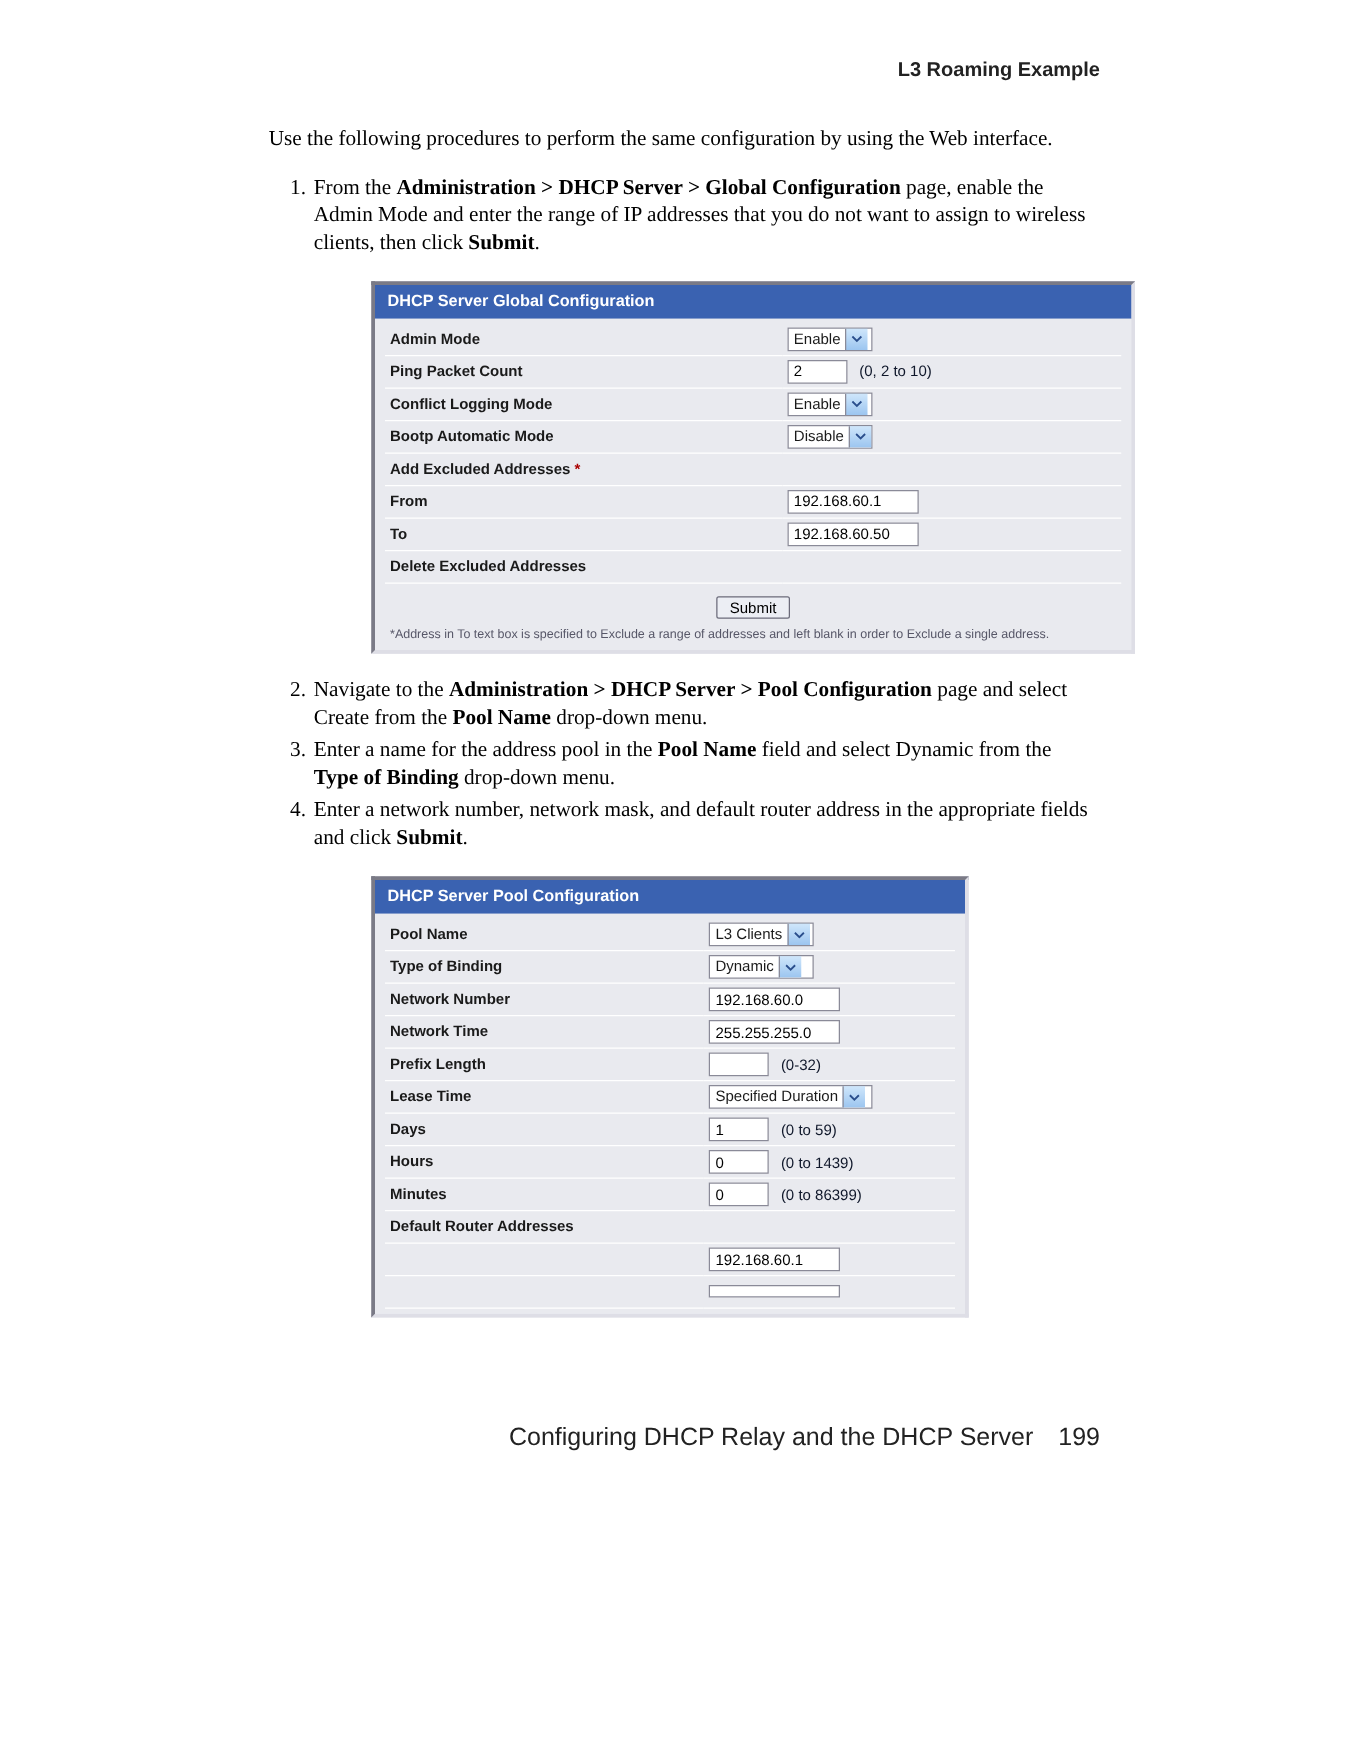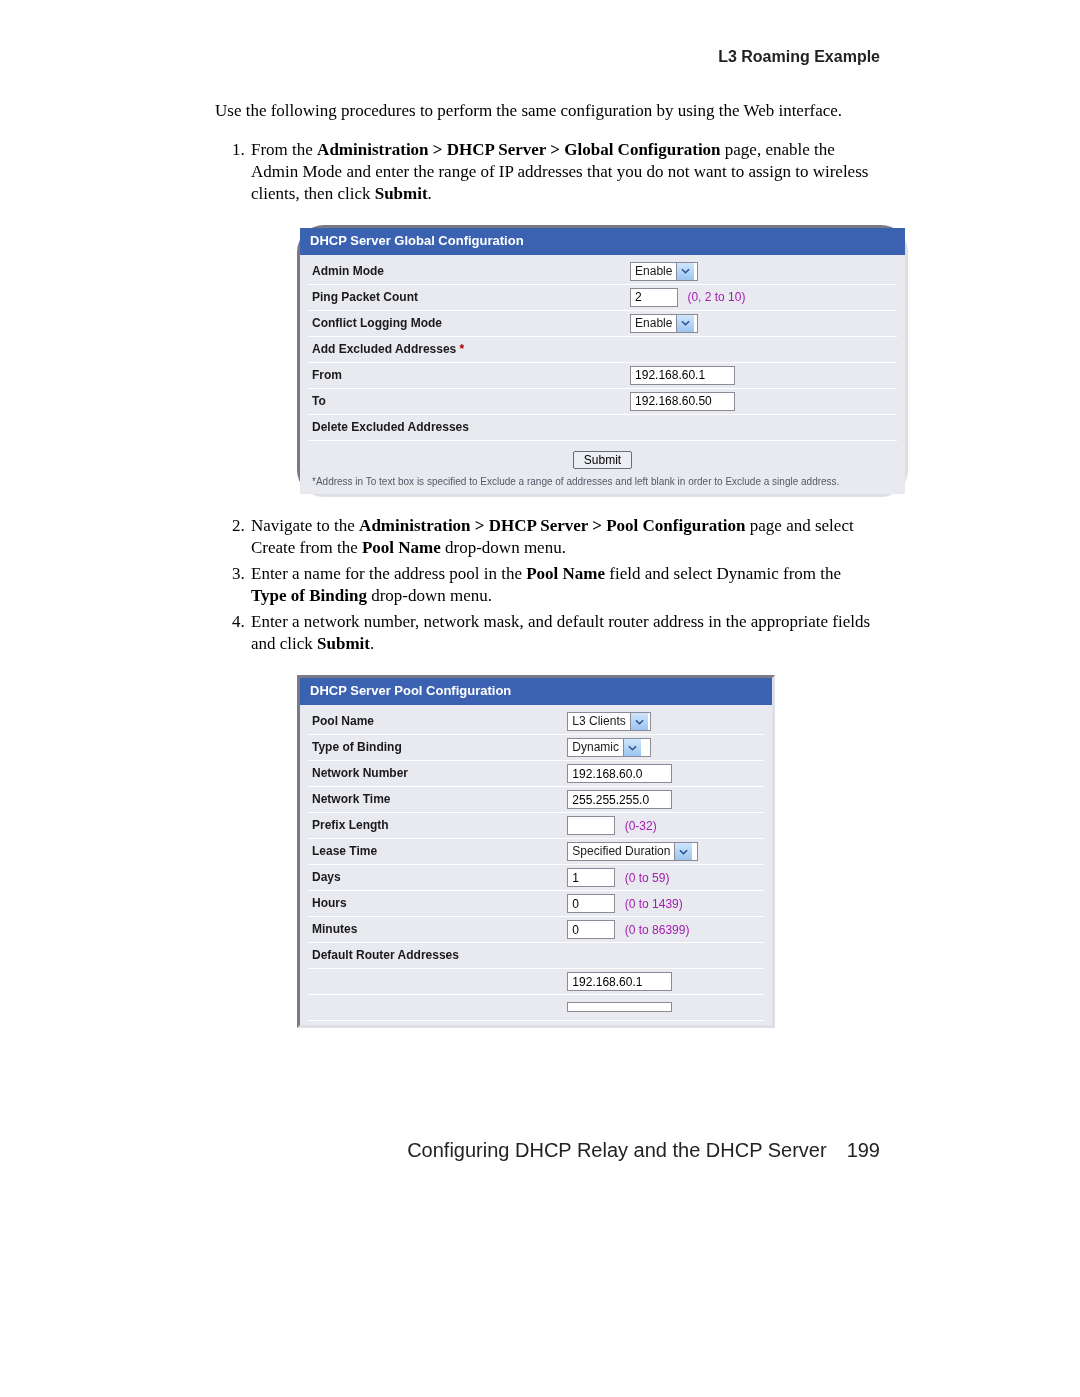--- a/index.html
+++ b/index.html
@@ -95,21 +95,21 @@
     box-sizing: border-box;
   }
   .sel .sel-text { padding: 0 4px; }
   .sel .sel-btn {
     width: 17px; height: 17px;
     border-left: 1px solid #8a8a98;
     background: linear-gradient(#cfe6fb, #9cc5f0);
     display: flex; align-items: center; justify-content: center;
   }
   .sel .sel-btn svg { width: 9px; height: 6px; }
-  .hint { color: #a21caf; padding-left: 6px; }
+  .hint { color: #0f172a; padding-left: 6px; }
   .btn-row { text-align: center; padding: 10px 0 4px 0; }
   .btn {
     font-family: Arial, Helvetica, sans-serif;
     font-size: 12px;
     background: #eceef4;
     border: 1px solid #6b6b7a;
     border-radius: 2px;
     padding: 1px 10px;
   }
   .footnote {
@@ -133,21 +133,21 @@
 <div class="page">
   <div class="hdr-right">L3 Roaming Example</div>
 
   <p class="intro">Use the following procedures to perform the same configuration by using the Web interface.</p>
 
   <ol class="steps">
     <li>
       <span>From the </span><b>Administration &gt; DHCP Server &gt; Global Configuration</b><span> page, enable the Admin Mode and enter the range of IP addresses that you do not want to assign to wireless clients, then click </span><b>Submit</b><span>.</span>
 
       <div class="fig-wrap">
-        <div class="panel" style="width:605px;border-radius:27px;">
+        <div class="panel" style="width:605px;">
           <div class="title-bar">DHCP Server Global Configuration</div>
           <div class="body">
             <table class="grid">
               <tbody>
                   <tr>
                 <td class="lbl">Admin Mode</td>
                 <td>
                   <span class="sel" style="width:68px;">
                     <span class="sel-text">Enable</span>
                     <span class="sel-btn">
@@ -163,20 +163,33 @@
                 <td>
                   <input class="ctrl-input" style="width: 48px;" value="2">
                   <span class="hint">(0, 2 to 10)</span>
                 </td>
               </tr>
               <tr>
                 <td class="lbl">Conflict Logging Mode</td>
                 <td>
                   <span class="sel" style="width:68px;">
                     <span class="sel-text">Enable</span>
+                    <span class="sel-btn">
+                          <svg viewBox="0 0 10 6">
+                            <path d="M1 1 L5 5 L9 1" fill="none" stroke="#2a4e8c" stroke-width="1.6"></path>
+                          </svg>
+                        </span>
+                  </span>
+                </td>
+              </tr>
+              <tr>
+                <td class="lbl">Bootp Automatic Mode</td>
+                <td>
+                  <span class="sel" style="width:68px;">
+                    <span class="sel-text">Disable</span>
                     <span class="sel-btn">
                           <svg viewBox="0 0 10 6">
                             <path d="M1 1 L5 5 L9 1" fill="none" stroke="#2a4e8c" stroke-width="1.6"></path>
                           </svg>
                         </span>
                   </span>
                 </td>
               </tr>
               <tr>
                 <td class="lbl"><span>Add Excluded Addresses</span> <span style="color:#aa0000;">*</span></td>

